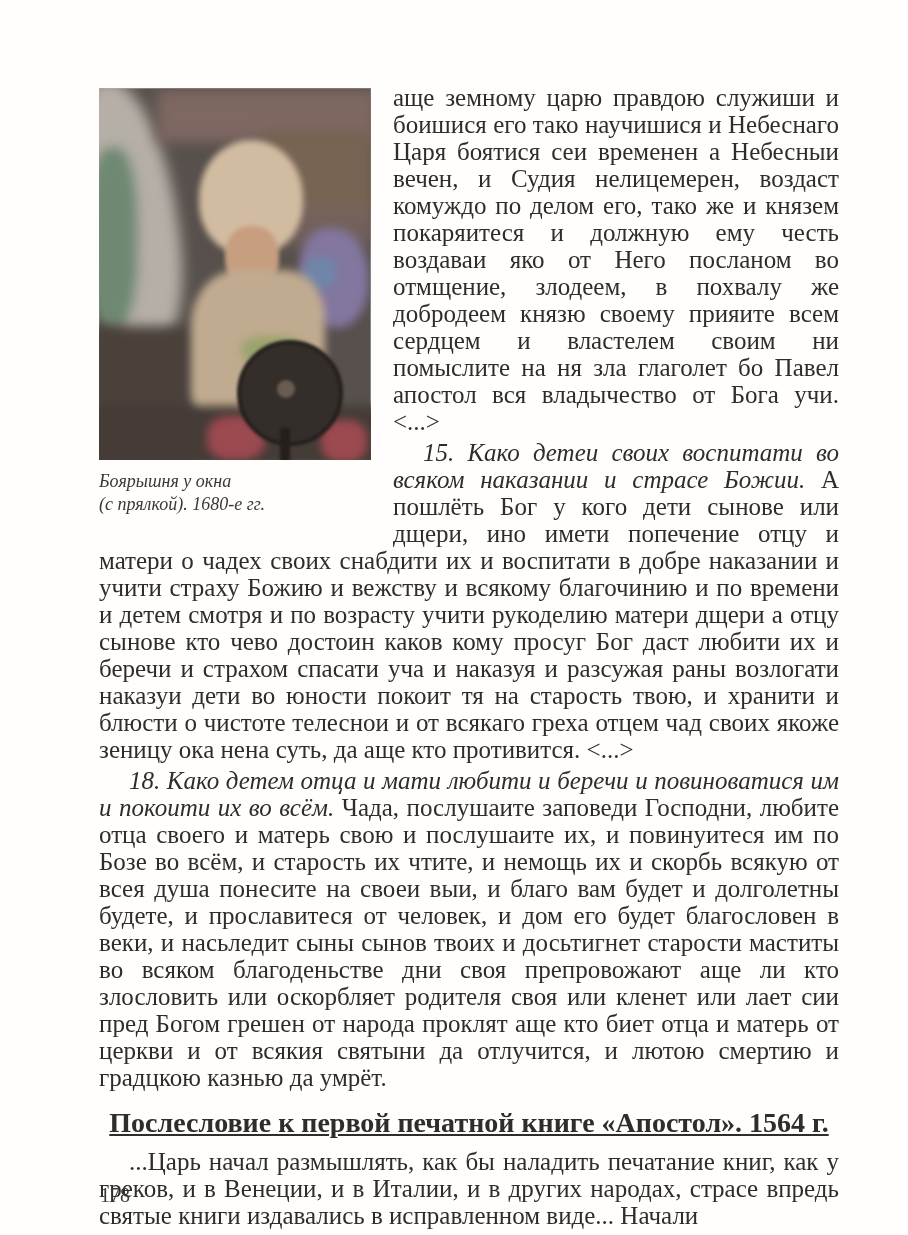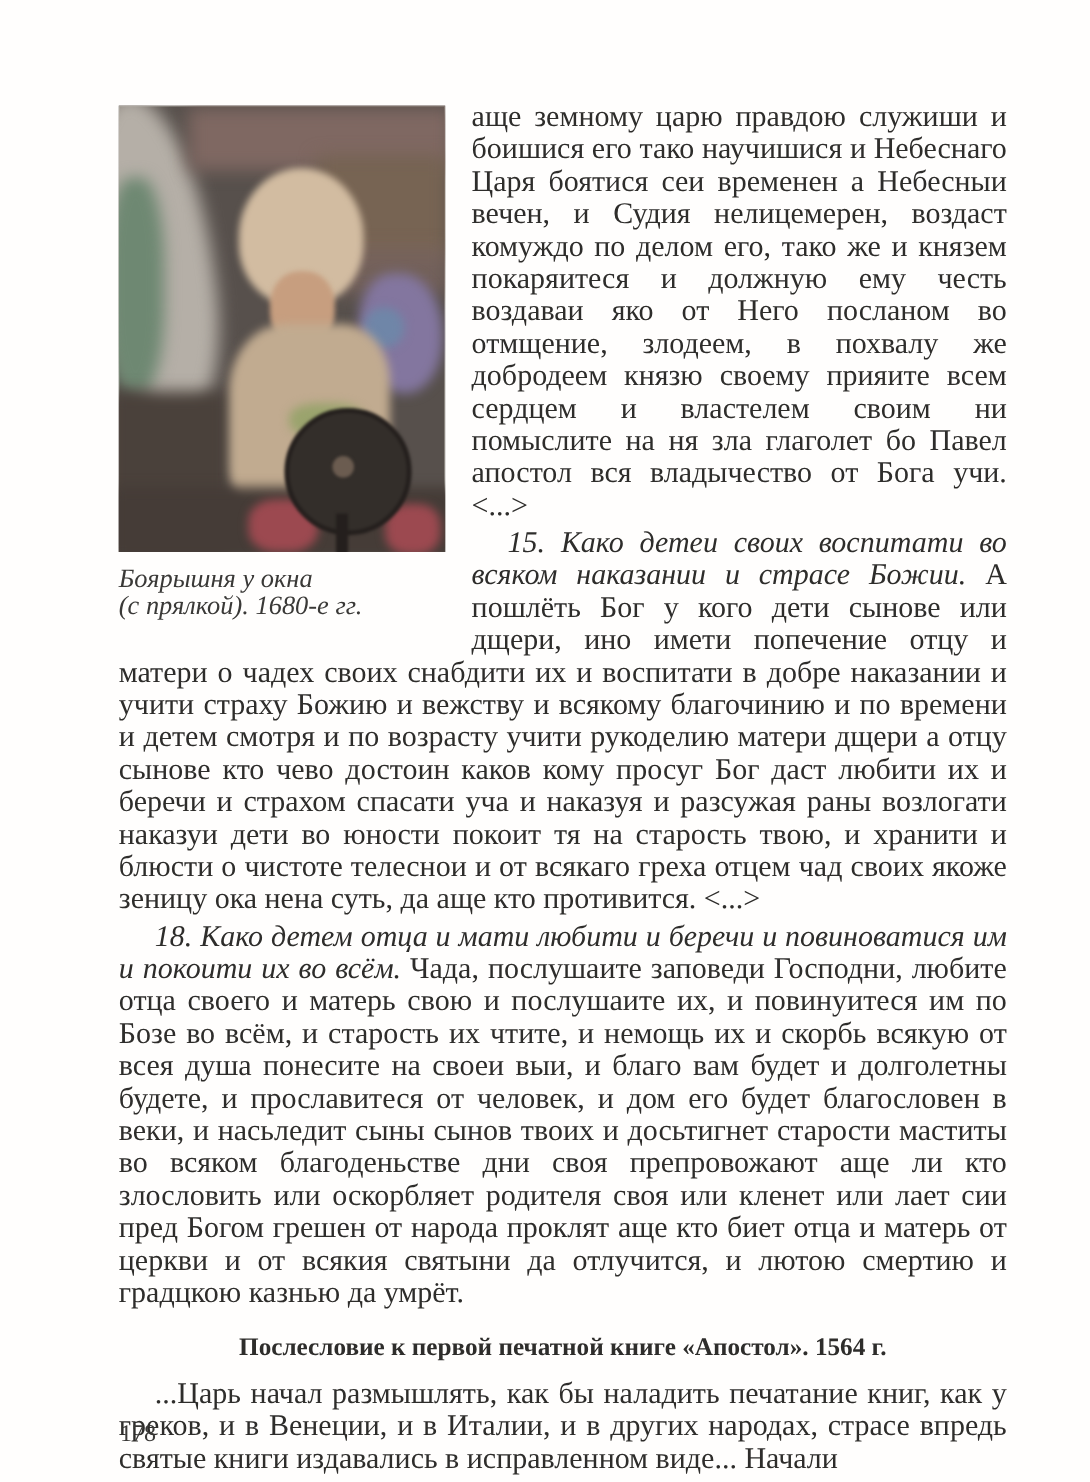--- a/index.html
+++ b/index.html
@@ -88,32 +88,33 @@
     background: var(--paint-wheel); border-radius: 50%;
     border: 4px solid #241f1d; filter: blur(1.5px); }
   .sh-wheel-hub { left: 178px; top: 292px; width: 18px; height: 18px;
     background: #6b5c50; border-radius: 50%; filter: blur(1.5px); }
   .sh-wheel-leg { left: 181px; top: 340px; width: 10px; height: 34px;
     background: #241f1d; filter: blur(1.5px); }
 
   .caption {
     margin-top: 10px;
     font-style: italic;
-    font-size: 22px;
+    font-size: 18px;
     line-height: 23px;
     color: #3a3937;
   }
   .caption .cap-line { display: block; }
 
   .section-heading {
     margin: 14px 0 12px 0;
-    font-size: 21px;
+    font-size: 28px;
     line-height: 27px;
     font-weight: bold;
     text-align: center;
+    text-decoration: underline;
   }
   .postscript .para { margin-top: 2px; }
 
   .page-number {
     position: absolute;
     left: 100px;
     bottom: 28px;
     font-size: 20px;
     color: #3a3937;
   }

